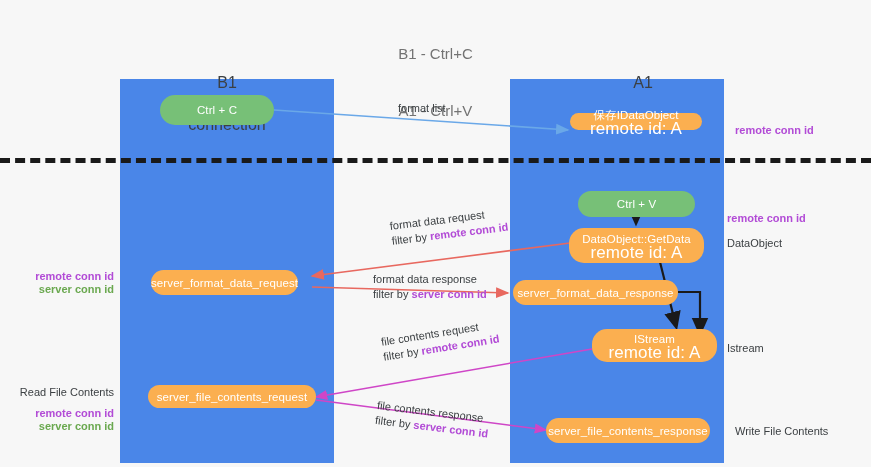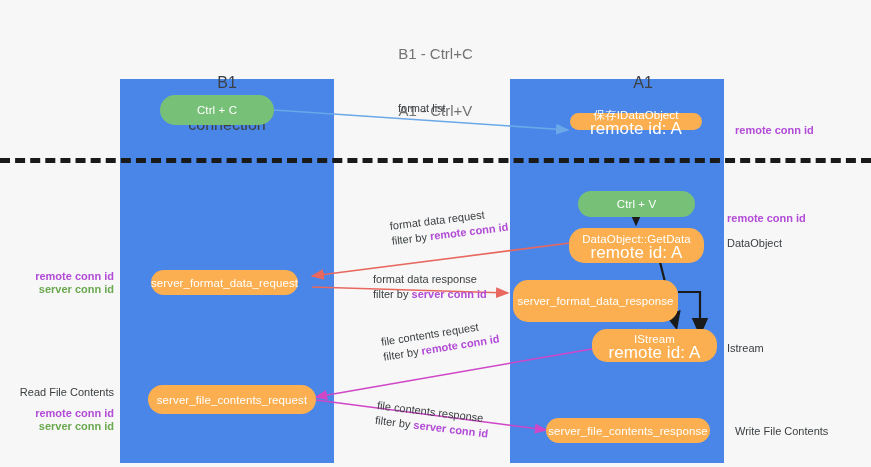--- a/index.html
+++ b/index.html
@@ -175,30 +175,30 @@
 
   <div class="node orange" style="left:569px; top:228px; width:135px; height:35px;">
     <span>DataObject::GetData</span>
     <span class="l2">remote id: A</span>
   </div>
 
   <div class="node orange" style="left:151px; top:270px; width:147px; height:25px;">
     <span>server_format_data_request</span>
   </div>
 
-  <div class="node orange" style="left:513px; top:280px; width:165px; height:42px;">
+  <div class="node orange" style="left:513px; top:280px; width:165px; height:25px;">
     <span>server_format_data_response</span>
   </div>
 
   <div class="node orange" style="left:592px; top:329px; width:125px; height:33px;">
     <span>IStream</span>
     <span class="l2">remote id: A</span>
   </div>
 
-  <div class="node orange" style="left:148px; top:385px; width:168px; height:29px;">
+  <div class="node orange" style="left:148px; top:385px; width:168px; height:23px;">
     <span>server_file_contents_request</span>
   </div>
 
   <div class="node orange" style="left:546px; top:418px; width:164px; height:25px;">
     <span>server_file_contents_response</span>
   </div>
 
   <div class="divider" style="top:158px;"></div>
 
   <div class="edge-label" style="left:398px; top:101px;">

